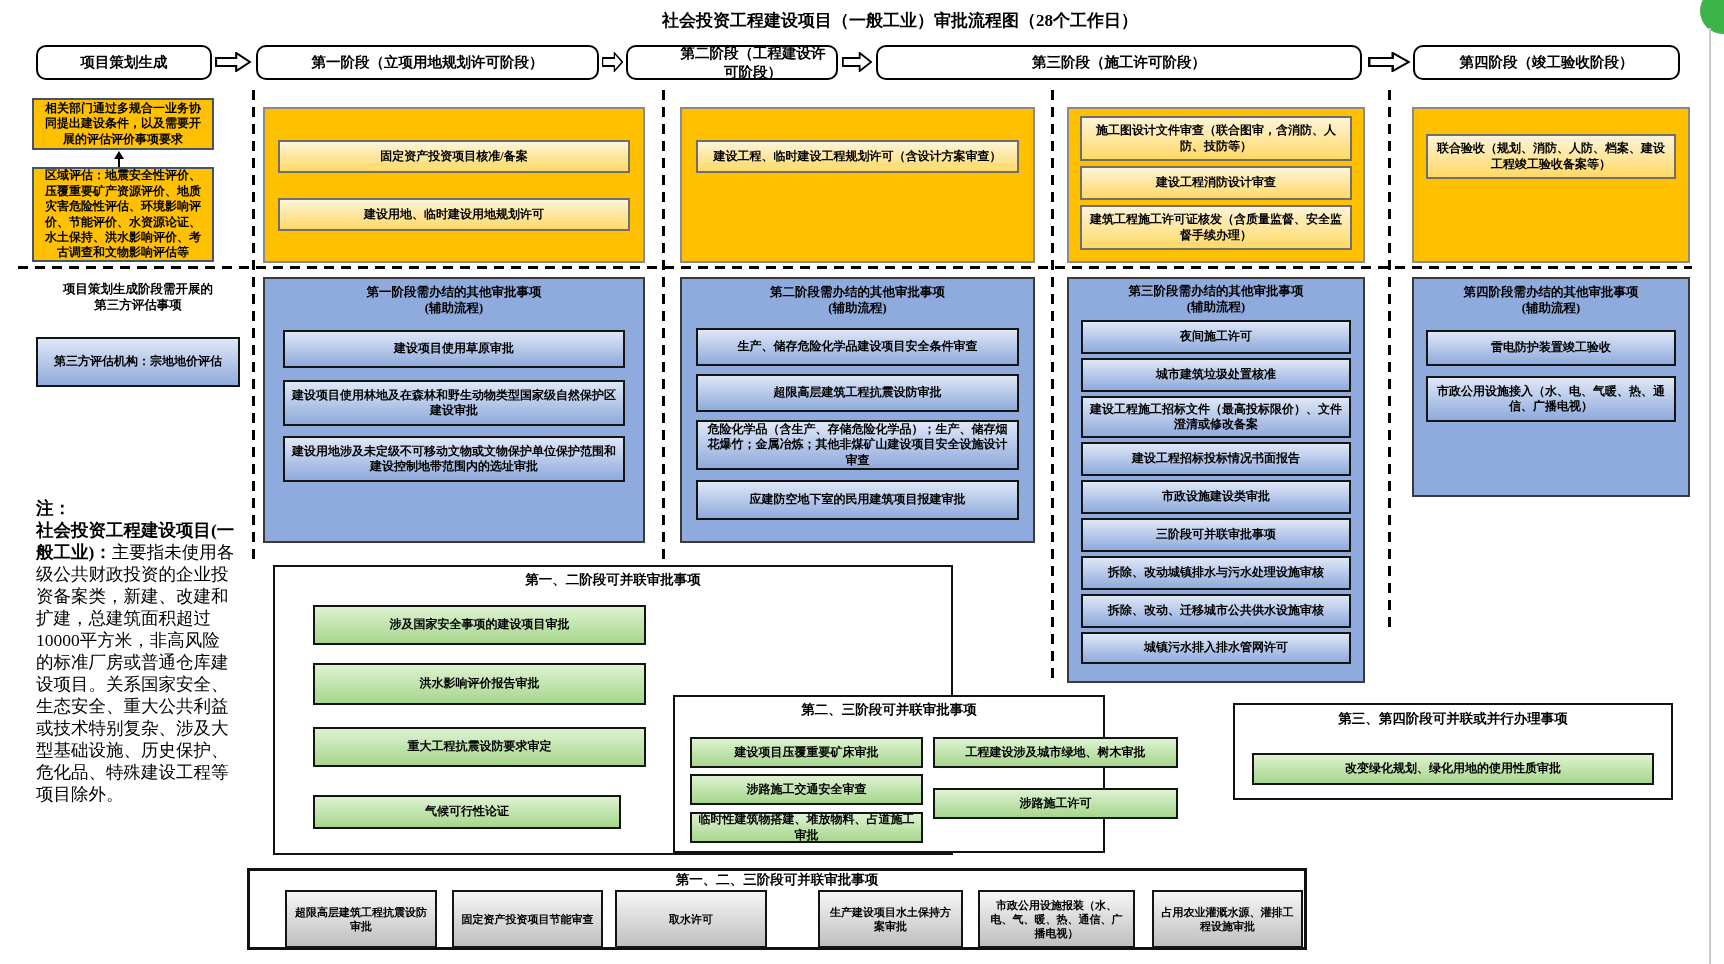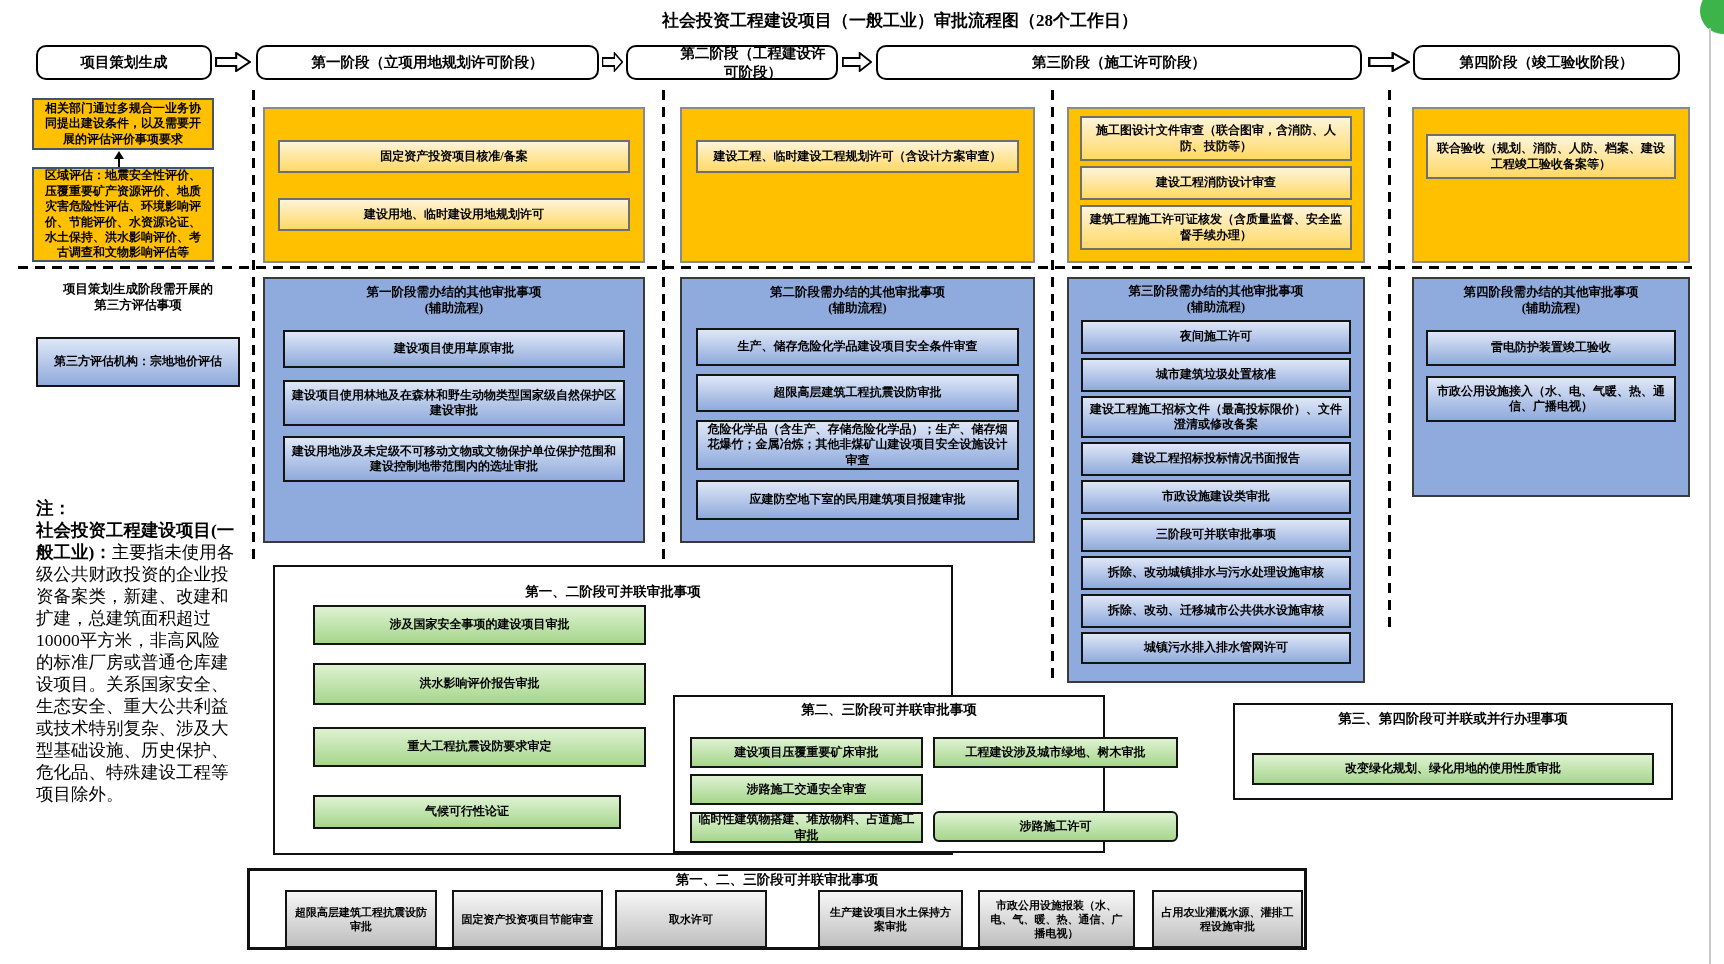--- a/index.html
+++ b/index.html
@@ -138,33 +138,33 @@
     <div>(辅助流程)</div>
   </div>
   <div class="abs box bb" style="left:1426px;top:330px;width:250px;height:36px;">雷电防护装置竣工验收</div>
   <div class="abs box bb" style="left:1426px;top:376px;width:250px;height:46px;">市政公用设施接入（水、电、气暖、热、通信、广播电视）</div>
 
   <div class="abs note" style="left:36px;top:497px;width:200px;">
     <b style="display:block;">注：</b><b>社会投资工程建设项目(一般工业)：</b><span>主要指未使用各级公共财政投资的企业投资备案类，新建、改建和扩建，总建筑面积超过10000平方米，非高风险的标准厂房或普通仓库建设项目。关系国家安全、生态安全、重大公共利益或技术特别复杂、涉及大型基础设施、历史保护、危化品、特殊建设工程等项目除外。</span>
   </div>
 
   <div class="abs sec" style="left:273px;top:565px;width:680px;height:290px;"></div>
-  <div class="abs sectitle" style="left:273px;top:571px;width:680px;margin-top:12px;">第一、二阶段可并联审批事项</div>
+  <div class="abs sectitle" style="left:273px;top:571px;width:680px;">第一、二阶段可并联审批事项</div>
   <div class="abs box green" style="left:313px;top:605px;width:333px;height:40px;">涉及国家安全事项的建设项目审批</div>
   <div class="abs box green" style="left:313px;top:663px;width:333px;height:42px;">洪水影响评价报告审批</div>
   <div class="abs box green" style="left:313px;top:727px;width:333px;height:40px;">重大工程抗震设防要求审定</div>
   <div class="abs box green" style="left:313px;top:795px;width:308px;height:34px;">气候可行性论证</div>
 
   <div class="abs sec" style="left:673px;top:695px;width:432px;height:158px;"></div>
   <div class="abs sectitle" style="left:673px;top:701px;width:432px;">第二、三阶段可并联审批事项</div>
   <div class="abs box green" style="left:690px;top:737px;width:233px;height:31px;">建设项目压覆重要矿床审批</div>
   <div class="abs box green" style="left:690px;top:774px;width:233px;height:31px;">涉路施工交通安全审查</div>
   <div class="abs box green" style="left:690px;top:812px;width:233px;height:31px;">临时性建筑物搭建、堆放物料、占道施工审批</div>
   <div class="abs box green" style="left:933px;top:737px;width:245px;height:31px;">工程建设涉及城市绿地、树木审批</div>
-  <div class="abs box green" style="left:933px;top:811px;width:245px;height:31px;border-radius:6px;">涉路施工许可</div>
+  <div class="abs box green" style="left:933px;top:788px;width:245px;height:31px;">涉路施工许可</div>
 
   <div class="abs sec" style="left:1233px;top:703px;width:440px;height:97px;"></div>
   <div class="abs sectitle" style="left:1233px;top:710px;width:440px;">第三、第四阶段可并联或并行办理事项</div>
   <div class="abs box green" style="left:1252px;top:753px;width:402px;height:32px;">改变绿化规划、绿化用地的使用性质审批</div>
 
   <div class="abs sec" style="left:247px;top:868px;width:1060px;height:82px;border-width:3px;"></div>
   <div class="abs sectitle" style="left:247px;top:871px;width:1060px;">第一、二、三阶段可并联审批事项</div>
   <div class="abs box gray" style="left:285px;top:890px;width:152px;height:58px;">超限高层建筑工程抗震设防审批</div>
   <div class="abs box gray" style="left:452px;top:890px;width:151px;height:58px;">固定资产投资项目节能审查</div>
   <div class="abs box gray" style="left:615px;top:890px;width:152px;height:58px;">取水许可</div>

